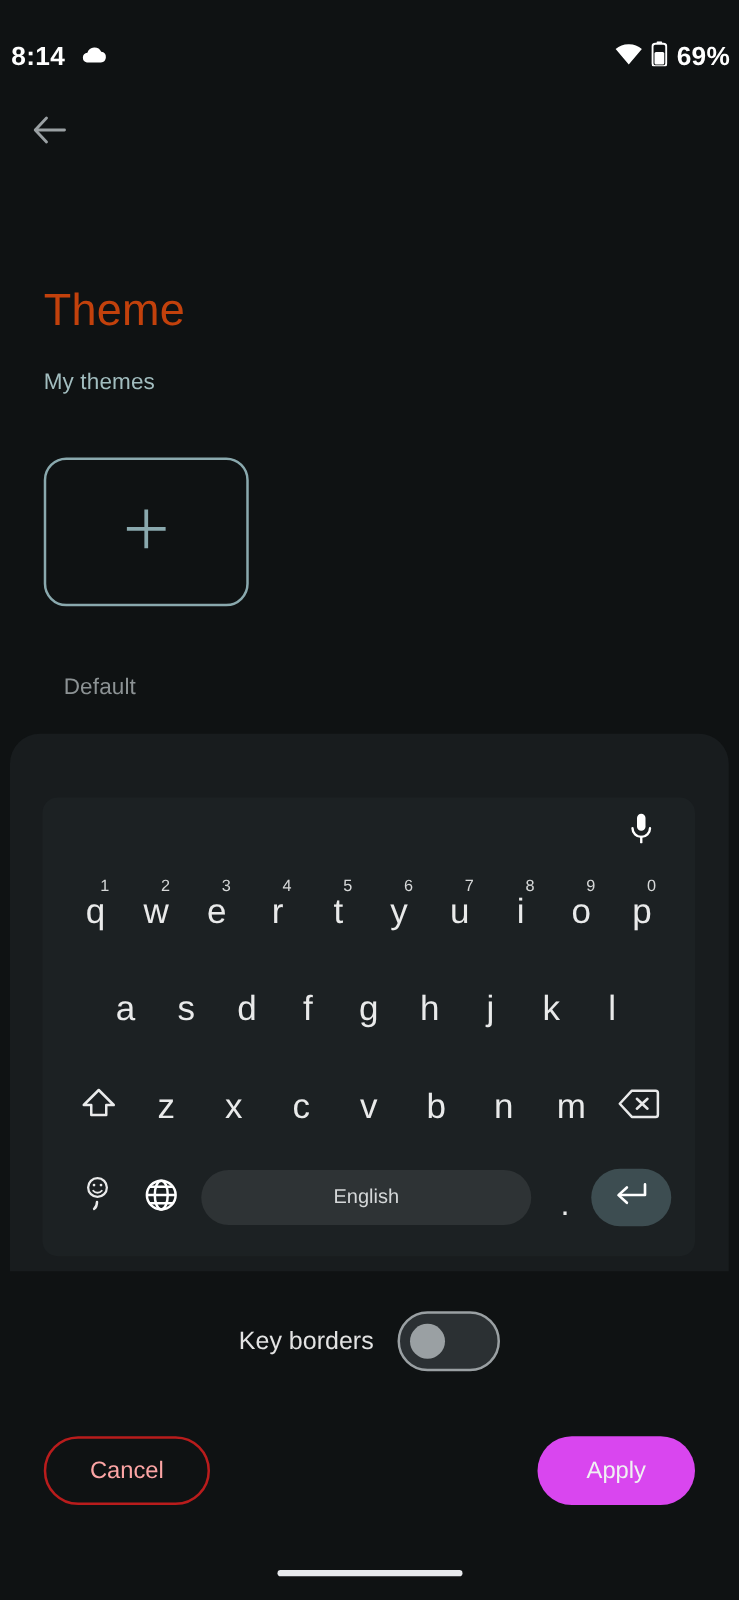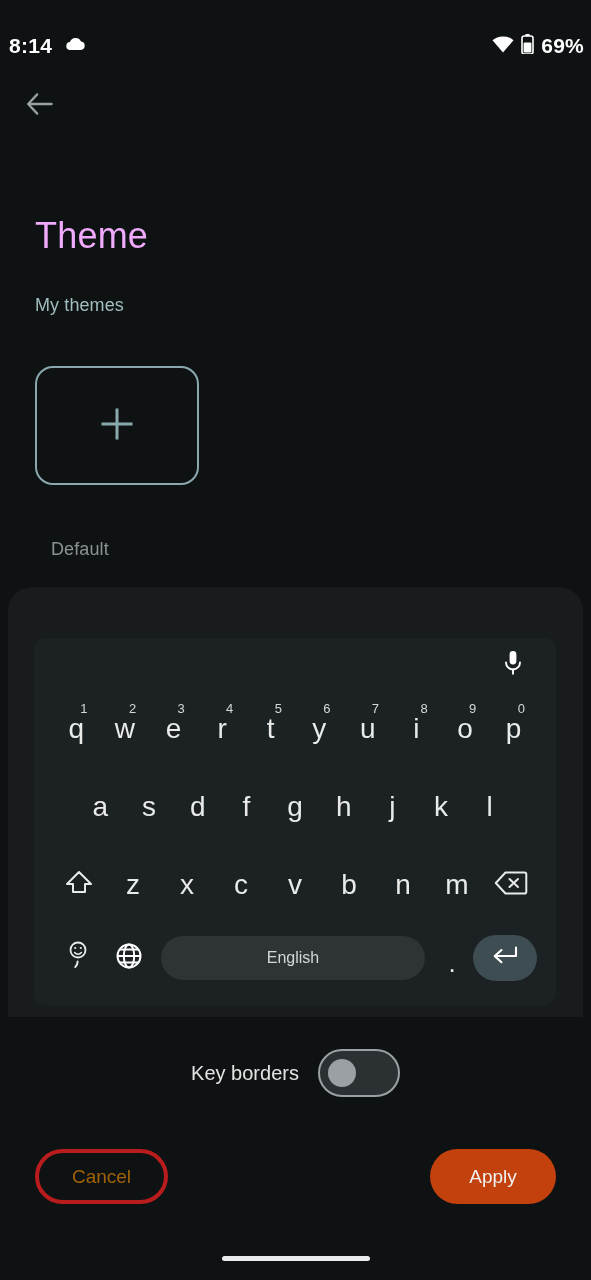--- a/index.html
+++ b/index.html
@@ -56,24 +56,24 @@
     top: 85px; left: 18px;
     width: 44px; height: 42px;
     display: flex;
     align-items: center;
     justify-content: center;
   }
 
   
   .page-title {
     position: absolute;
-    top: 215px; left: 35px;
+    top: 227px; left: 35px;
     font-size: 36px;
     font-weight: normal;
-    color: #f0abfc;
+    color: #c2410c;
     letter-spacing: 0.2px;
   }
   .section-label-my-themes {
     position: absolute;
     top: 295px; left: 35px;
     font-size: 18px;
     color: #a2bdbf;
     letter-spacing: 0.1px;
   }
   .section-label-default {
@@ -252,35 +252,35 @@
     width: 28px; height: 28px;
     border-radius: 50%;
     background: #9aa0a3;
   }
 
   
   .cancel-button {
     position: absolute;
     top: 1149px; left: 35px;
     width: 133px; height: 55px;
-    border: 4px solid #b91c1c;
+    border: 2px solid #b91c1c;
     border-radius: 28px;
     box-sizing: border-box;
     display: flex;
     align-items: center;
     justify-content: center;
     font-size: 19px;
-    color: #a16207;
+    color: #fca5a5;
     text-align: center;
   }
   .apply-button {
     position: absolute;
     top: 1149px; left: 430px;
     width: 126px; height: 55px;
-    background: #c2410c;
+    background: #d946ef;
     border-radius: 28px;
     display: flex;
     align-items: center;
     justify-content: center;
     font-size: 19px;
     color: #f0f2f2;
   }
 
   
   .home-indicator {

